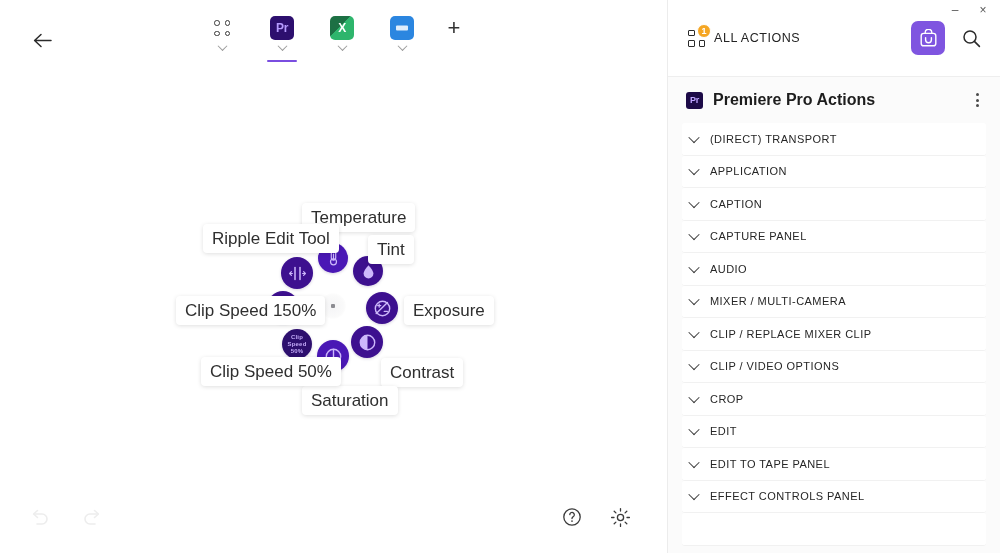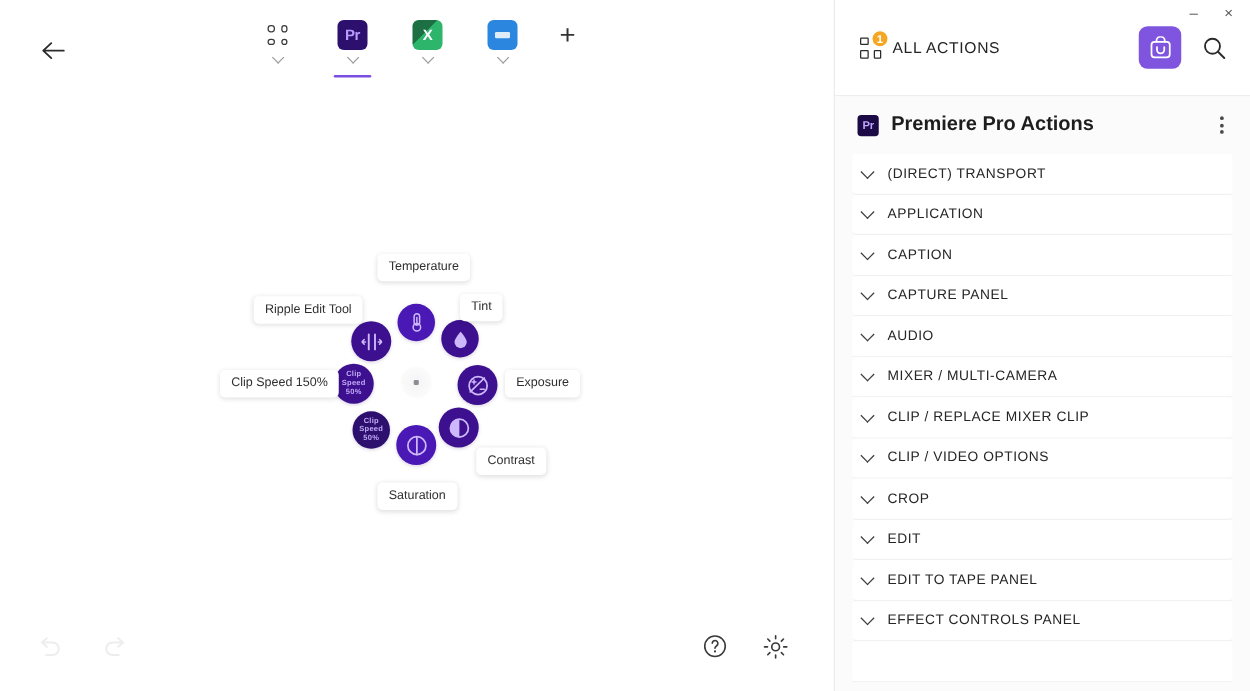--- a/index.html
+++ b/index.html
@@ -101,21 +101,21 @@
     display: flex; align-items: center; justify-content: center;
   }
   .center-dot b { width: 4px; height: 4px; background: #8c8c92; display: block; border-radius: 1px; }
 
   .label-chip {
     position: absolute;
     background: #ffffff;
     border-radius: 4px;
     box-shadow: 0 1px 4px rgba(0,0,0,.13);
     padding: 6px 9px;
-    font-size: 10px;
+    font-size: 17px;
     color: #2f2f2f;
     white-space: nowrap;
     line-height: 1;
   }
 
   
   .bottom-left { position: absolute; left: 28px; bottom: 25px; display: flex; gap: 28px; }
   .bottom-right { position: absolute; right: 35px; bottom: 24px; display: flex; gap: 24px; }
   .icon-btn { width: 24px; height: 24px; display: flex; align-items: center; justify-content: center; cursor: pointer; }
 
@@ -309,35 +309,36 @@
         <svg width="17" height="17" viewBox="0 0 17 17">
           <circle cx="8.5" cy="8.5" r="7.2" stroke="#cdb8fb" stroke-width="1.4" fill="none"></circle>
           <line x1="8.5" y1="0.8" x2="8.5" y2="16.2" stroke="#cdb8fb" stroke-width="1.4"></line>
         </svg>
       </div>
       <div class="label-chip" style="left:302px;top:386px;">Saturation</div>
 
       <div class="node" style="left:282px;top:329px;width:30px;height:30px;background:#2d0f6e;">
         <div class="mini-text">Clip Speed<br>50%</div>
       </div>
+      <div class="label-chip" style="left:201px;top:357px;">Clip Speed 50%</div>
 
       <div class="node" style="left:267px;top:291px;width:32px;height:32px;background:#3d108f;">
         <div class="mini-text">Clip Speed<br>50%</div>
       </div>
       <div class="label-chip" style="left:176px;top:296px;">Clip Speed 150%</div>
 
       <div class="node" style="left:281px;top:257px;width:32px;height:32px;background:#3d108f;">
         <svg width="17" height="15" viewBox="0 0 17 15">
           <line x1="6" y1="1.5" x2="6" y2="13.5" stroke="#cdb8fb" stroke-width="1.5" stroke-linecap="round"></line>
           <line x1="11" y1="1.5" x2="11" y2="13.5" stroke="#cdb8fb" stroke-width="1.5" stroke-linecap="round"></line>
           <path d="M3.4 7.5H0.8M2.4 5.6 0.6 7.5l1.8 1.9" stroke="#cdb8fb" stroke-width="1.2" fill="none" stroke-linecap="round" stroke-linejoin="round"></path>
           <path d="M13.6 7.5h2.6M14.6 5.6l1.8 1.9-1.8 1.9" stroke="#cdb8fb" stroke-width="1.2" fill="none" stroke-linecap="round" stroke-linejoin="round"></path>
         </svg>
       </div>
-      <div class="label-chip" style="left:203px;top:237px;">Ripple Edit Tool</div>
+      <div class="label-chip" style="left:203px;top:224px;">Ripple Edit Tool</div>
     </div>
 
     <div class="bottom-left">
       <div class="icon-btn">
         <svg width="20" height="20" viewBox="0 0 20 20">
           <path d="M4 8h8a5 5 0 110 10H7" stroke="#ededed" stroke-width="1.6" fill="none" stroke-linecap="round"></path>
           <path d="M7.5 4.5 3.6 8l3.9 3.5" stroke="#ededed" stroke-width="1.6" fill="none" stroke-linecap="round" stroke-linejoin="round"></path>
         </svg>
       </div>
       <div class="icon-btn">

